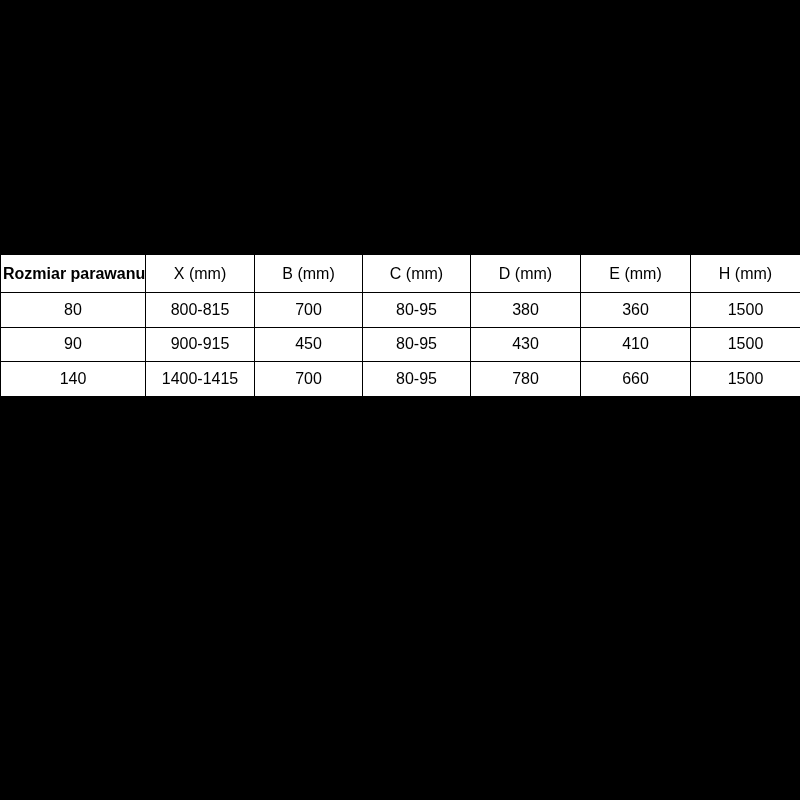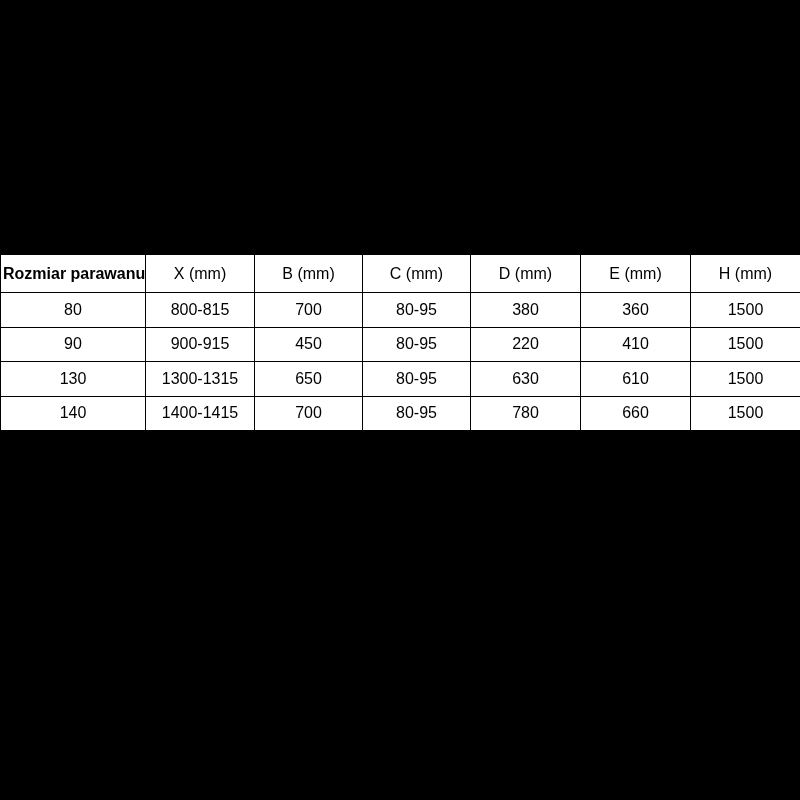--- a/index.html
+++ b/index.html
@@ -96,31 +96,22 @@
           <td>80-95</td>
           <td>380</td>
           <td>360</td>
           <td>1500</td>
         </tr>
         <tr>
           <td class="first-col">90</td>
           <td>900-915</td>
           <td>450</td>
           <td>80-95</td>
-          <td>220</td>
+          <td>430</td>
           <td>410</td>
-          <td>1500</td>
-        </tr>
-        <tr>
-          <td class="first-col">130</td>
-          <td>1300-1315</td>
-          <td>650</td>
-          <td>80-95</td>
-          <td>630</td>
-          <td>610</td>
           <td>1500</td>
         </tr>
         <tr>
           <td class="first-col">140</td>
           <td>1400-1415</td>
           <td>700</td>
           <td>80-95</td>
           <td>780</td>
           <td>660</td>
           <td>1500</td>

